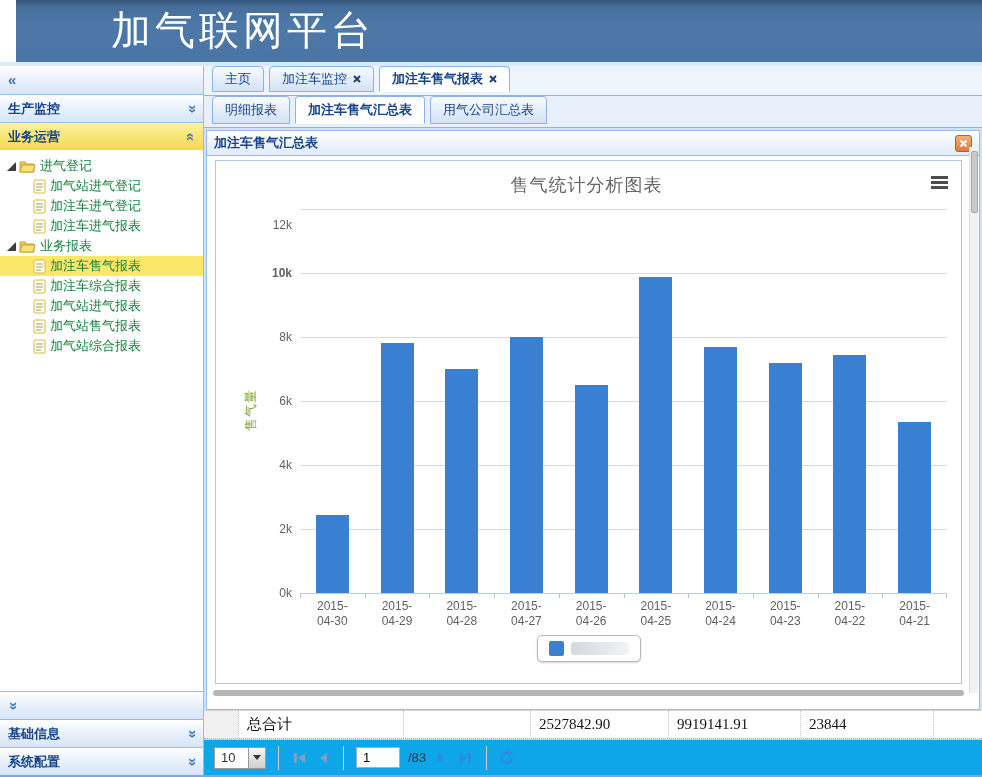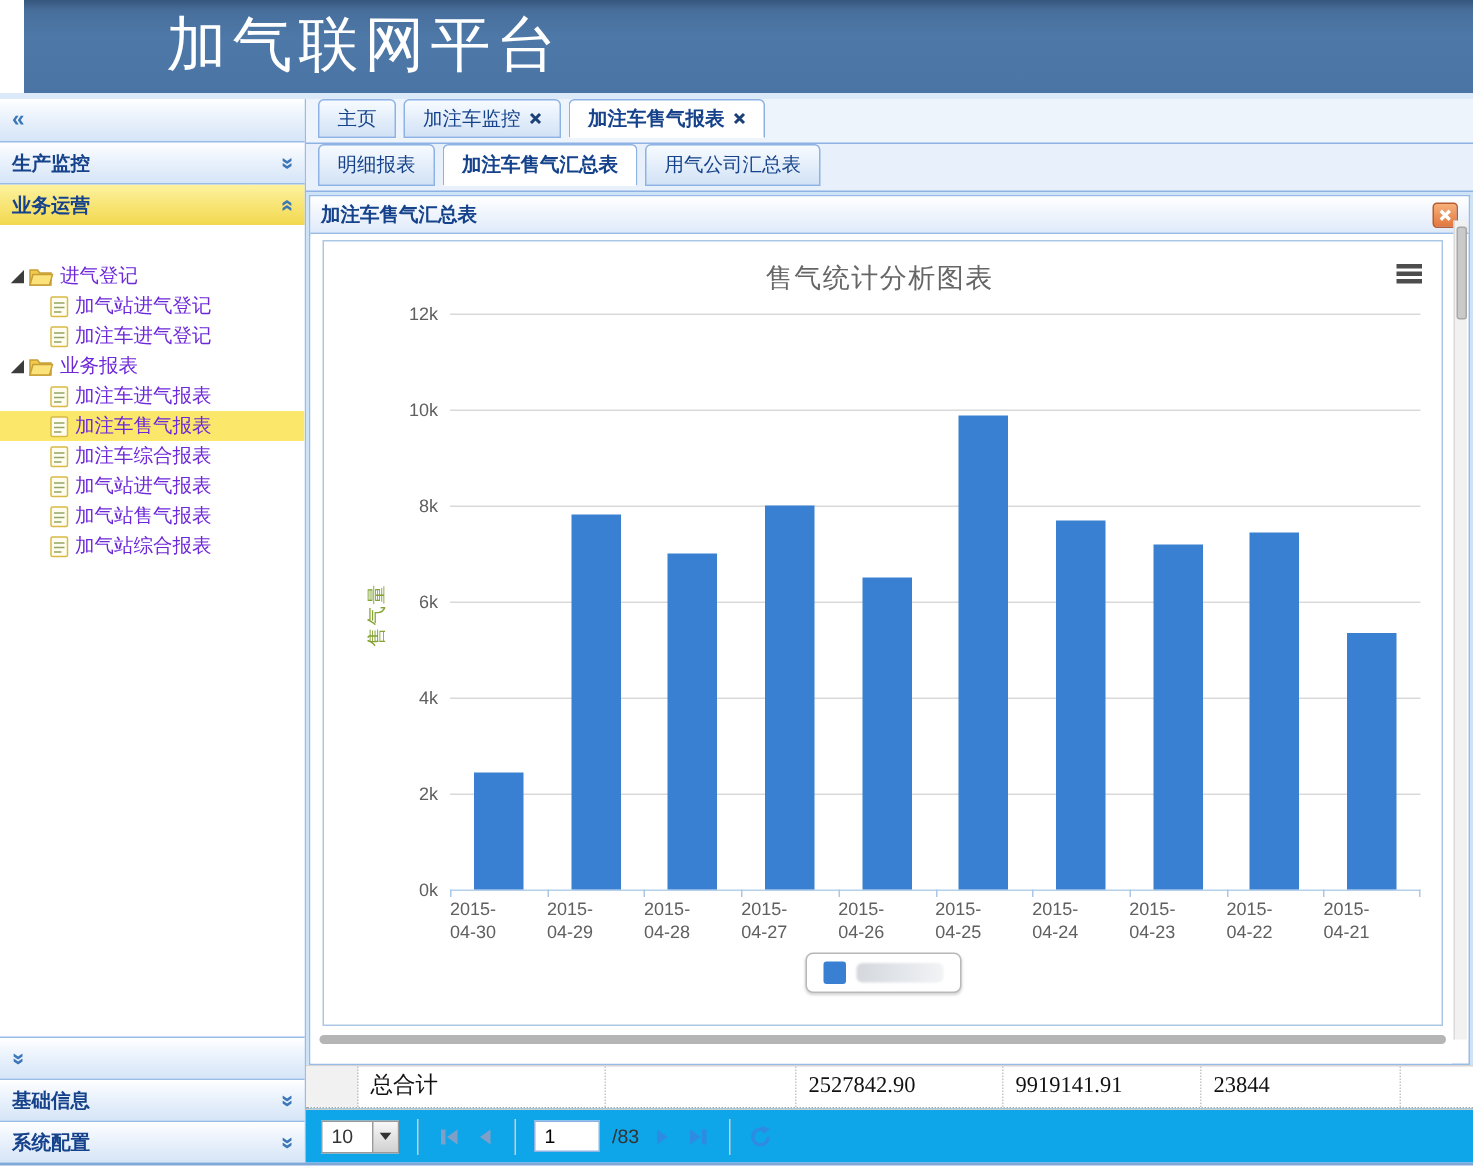--- a/index.html
+++ b/index.html
@@ -19,21 +19,21 @@
              display:flex; flex-direction:column; }
   .acc-header { height:28px; flex:none; border-top:1px solid #99bbe8;
                 background:linear-gradient(180deg,#ffffff 0%,#eaf2fc 45%,#d6e5f7 100%);
                 display:flex; align-items:center; padding:0 8px; cursor:pointer; }
   .acc-header .lbl { flex:1; font-size:13px; font-weight:bold; color:#15428b; }
   .acc-header.active { background:linear-gradient(180deg,#fdf2a0 0%,#f7e472 55%,#f2d84f 100%); }
   .chev { color:#3a76b8; font-weight:bold; font-size:15px; line-height:14px; display:inline-block; }
   .chev.down { transform:rotate(-90deg); }
   .chev.up   { transform:rotate(90deg); }
 
-  .tree { flex:1; padding-top:24px; font-size:13px; color:#6d28d9; overflow:hidden; background:#fff; }
+  .tree { flex:1; padding-top:6px; font-size:13px; color:#15803d; overflow:hidden; background:#fff; }
   .trow { height:20px; display:flex; align-items:center; cursor:pointer; white-space:nowrap; }
   .trow.folder { padding-left:7px; }
   .trow.leaf   { padding-left:33px; }
   .trow.selected { background:#fbe76a; }
   .trow .txt { margin-left:4px; }
   .expander { width:9px; height:9px; margin-right:3px; flex:none; }
   .icon-svg { flex:none; display:block; }
 
   
   .main { flex:1; display:flex; flex-direction:column; min-width:0; background:#cfe3f7; }
@@ -72,21 +72,21 @@
   .ylabels div { position:absolute; right:0; transform:translateY(-50%);
                  font-size:12px; color:#606060; }
   .yaxis-title { position:absolute; left:14px; top:240px; transform:rotate(-90deg);
                  transform-origin:center; font-size:13px; color:#85a334; letter-spacing:1px; }
   .plot { position:absolute; left:84px; top:48px; height:384px; right:14px; }
   .gridline { position:absolute; left:0; right:0; height:1px; background:#d9d9d9; }
   .gridline.axis { background:#b5d0ea; }
   .bar { position:absolute; bottom:0; background:#3a80d2; }
   .xtick { position:absolute; top:100%; width:1px; height:5px; background:#aac8e8; }
   .xlabels { position:absolute; left:84px; right:14px; top:438px; }
-  .xlabel { position:absolute; font-size:12px; color:#606060; line-height:15px; }
+  .xlabel { position:absolute; text-align:center; font-size:12px; color:#606060; line-height:15px; }
 
   .legend { position:absolute; top:474px; left:50%; transform:translateX(-50%);
             display:flex; align-items:center; gap:7px; padding:5px 11px;
             border:1px solid #b9b9b9; border-radius:5px; background:#fff;
             box-shadow:0 1px 2px rgba(0,0,0,.18); cursor:pointer; }
   .legend-swatch { width:15px; height:15px; border-radius:2px; background:#3a80d2; }
   .legend-pill { width:58px; height:13px; border-radius:4px;
                  background:linear-gradient(90deg,#d4d7dc 0%,#e4e7eb 55%,#f2f3f5 100%);
                  filter:blur(0.6px); }
 
@@ -170,38 +170,38 @@
       <div class="trow leaf">
         <svg class="icon-svg" width="13" height="15" viewBox="0 0 13 15">
           <rect x="1" y="1" width="11" height="13" rx="1" fill="#fffdf0" stroke="#d9b945"></rect>
           <line x1="3" y1="5" x2="10" y2="5" stroke="#93a565"></line>
             <line x1="3" y1="8" x2="10" y2="8" stroke="#93a565"></line>
             <line x1="3" y1="11" x2="8" y2="11" stroke="#93a565"></line>
         </svg>
         <span class="txt">加注车进气登记</span>
       </div>
 
+      <div class="trow leaf">
+        <svg class="icon-svg" width="13" height="15" viewBox="0 0 13 15">
+          <rect x="1" y="1" width="11" height="13" rx="1" fill="#fffdf0" stroke="#d9b945"></rect>
+          <line x1="3" y1="5" x2="10" y2="5" stroke="#93a565"></line>
+            <line x1="3" y1="8" x2="10" y2="8" stroke="#93a565"></line>
+            <line x1="3" y1="11" x2="8" y2="11" stroke="#93a565"></line>
+        </svg>
+        <span class="txt">加注车进气报表</span>
+      </div>
       <div class="trow folder">
         <svg class="expander" viewBox="0 0 9 9">
             <polygon points="9,0 9,9 0,9" fill="#3c3c3c"></polygon>
           </svg>
         <svg class="icon-svg" width="17" height="14" viewBox="0 0 17 14">
           <path d="M1 3 h5 l1.5 2 H15 v8 H1 z" fill="#f2ca4c" stroke="#c79f35" stroke-width="1"></path>
           <path d="M3 6 h13 l-2 7 H1 z" fill="#fbe27a" stroke="#c79f35" stroke-width="1"></path>
         </svg>
         <span class="txt">业务报表</span>
-      </div>
-      <div class="trow leaf">
-        <svg class="icon-svg" width="13" height="15" viewBox="0 0 13 15">
-          <rect x="1" y="1" width="11" height="13" rx="1" fill="#fffdf0" stroke="#d9b945"></rect>
-          <line x1="3" y1="5" x2="10" y2="5" stroke="#93a565"></line>
-            <line x1="3" y1="8" x2="10" y2="8" stroke="#93a565"></line>
-            <line x1="3" y1="11" x2="8" y2="11" stroke="#93a565"></line>
-        </svg>
-        <span class="txt">加注车进气报表</span>
       </div>
       <div class="trow leaf selected">
         <svg class="icon-svg" width="13" height="15" viewBox="0 0 13 15">
           <rect x="1" y="1" width="11" height="13" rx="1" fill="#fffdf0" stroke="#d9b945"></rect>
           <line x1="3" y1="5" x2="10" y2="5" stroke="#93a565"></line>
             <line x1="3" y1="8" x2="10" y2="8" stroke="#93a565"></line>
             <line x1="3" y1="11" x2="8" y2="11" stroke="#93a565"></line>
         </svg>
         <span class="txt">加注车售气报表</span>
       </div>
@@ -307,22 +307,22 @@
                 <div></div>
                 <div></div>
               </div>
             <span class="yaxis-title">售气量</span>
             <div class="ylabels" id="ylabels">
                 <div style="top: 384px;">0k</div>
                 <div style="top: 320px;">2k</div>
                 <div style="top: 256px;">4k</div>
                 <div style="top: 192px;">6k</div>
                 <div style="top: 128px;">8k</div>
-                <div style="top: 64px;">10k</div>
-                <div style="top: 0px;">12k</div>
+                <div style="top: 64px; font-weight: bold;">10k</div>
+                <div style="top: 16px;">12k</div>
               </div>
             <div class="plot" id="plot">
                 <div class="gridline axis" style="top: 384px;"></div>
                 <div class="gridline" style="top: 320px;"></div>
                 <div class="gridline" style="top: 256px;"></div>
                 <div class="gridline" style="top: 192px;"></div>
                 <div class="gridline" style="top: 128px;"></div>
                 <div class="gridline" style="top: 64px;"></div>
                 <div class="gridline" style="top: 0px;"></div>
                 <div class="bar" style="left: 15.85px; width: 33px; height: 78.4px; background: rgb(58, 128, 210);"></div>

